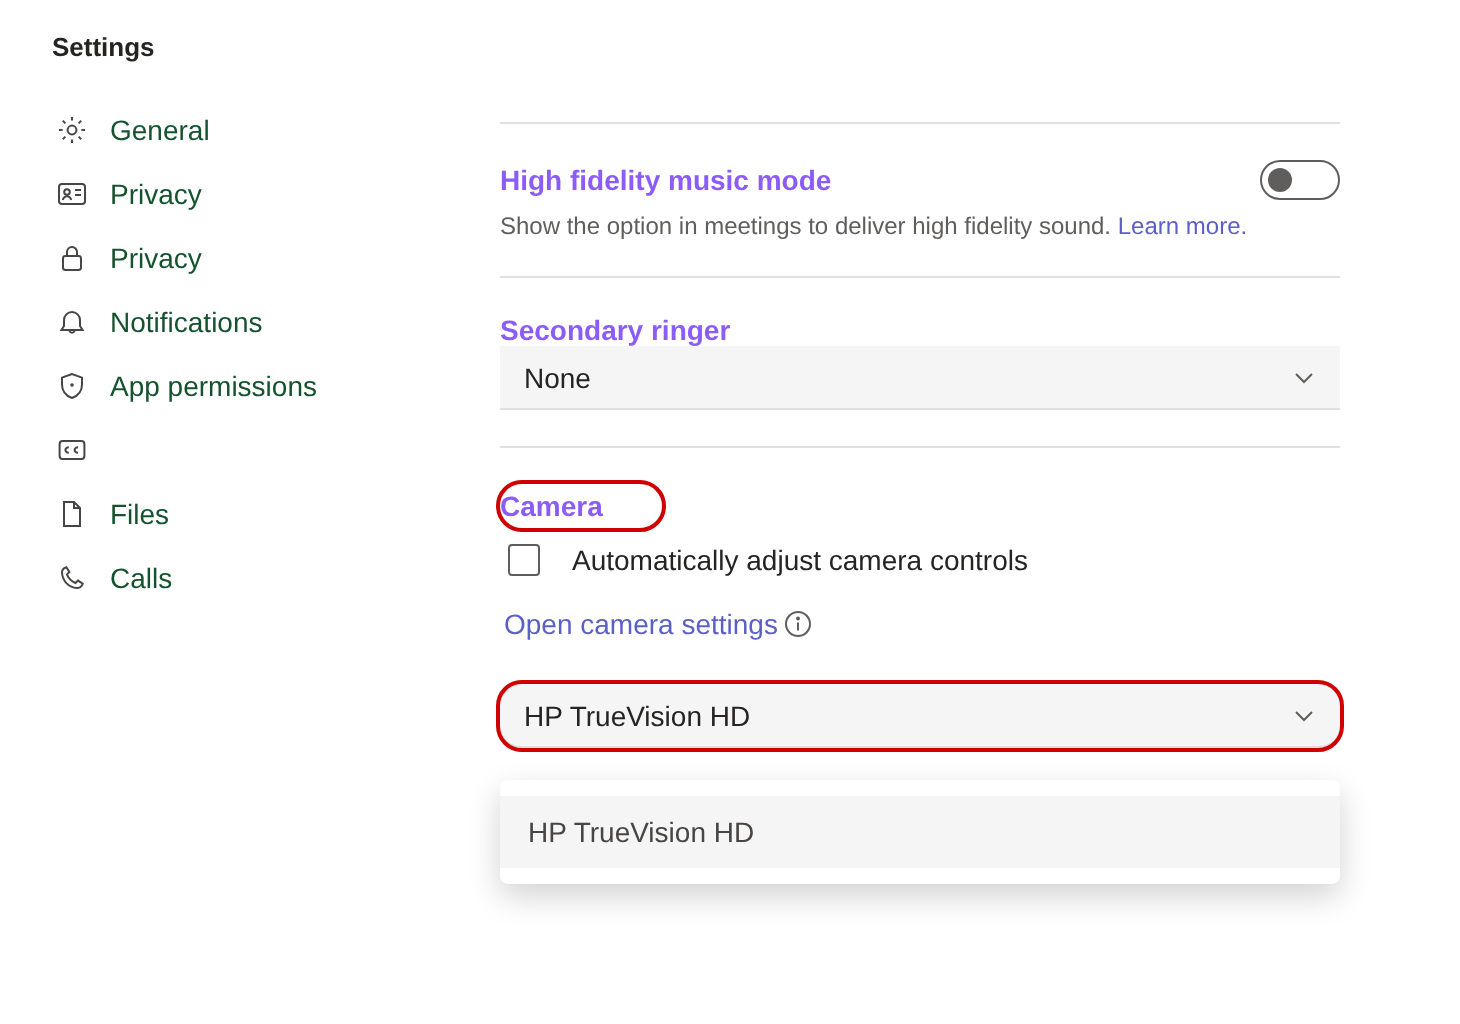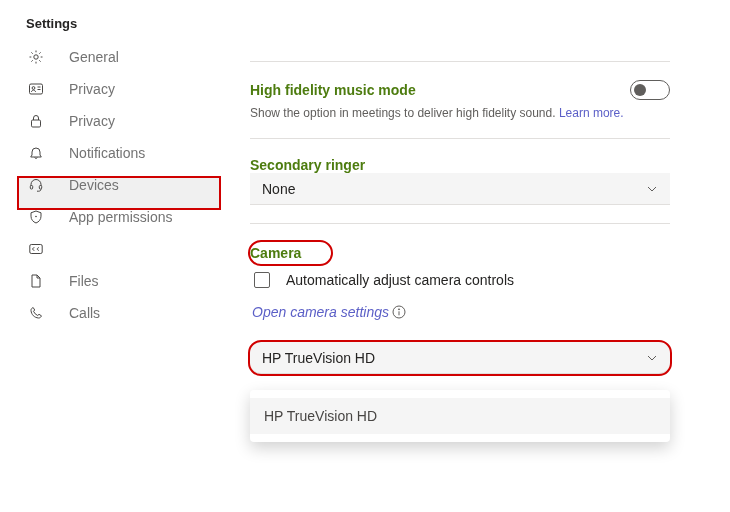--- a/index.html
+++ b/index.html
@@ -26,28 +26,28 @@
   .body {
     display: flex;
     flex: 1;
   }
   .sidebar {
     width: 230px;
     padding-left: 18px;
   }
   .sidebar-item {
     display: flex;
-    align-items: flex-start;
-    gap: 25px;
+    align-items: center;
+    gap: 11px;
     height: 32px;
     padding: 0 10px;
     border-radius: 0;
     cursor: pointer;
     font-size: 14px;
-    color: #737373;
+    color: #14532d;
     margin-right: 10px;
   }
   .sidebar-item .icon {
     width: 16px;
     height: 16px;
     display: flex;
     align-items: center;
     justify-content: center;
     color: #484644;
   }
@@ -72,21 +72,21 @@
     padding: 18px 0 18px 0;
   }
   .section-header {
     display: flex;
     align-items: center;
     justify-content: space-between;
   }
   .section-title {
     font-size: 14px;
     font-weight: 700;
-    color: #4d7c0f;
+    color: #8b5cf6;
   }
   .section-desc {
     font-size: 12px;
     color: #605e5c;
     margin-top: 6px;
   }
   .link {
     color: #5b5fc7;
     font-size: 12px;
     cursor: pointer;
@@ -145,21 +145,20 @@
     border: 1px solid #605e5c;
     border-radius: 2px;
     cursor: pointer;
   }
   .camera-link-row {
     display: flex;
     align-items: center;
     gap: 2px;
     margin-top: 16px;
     padding-left: 2px;
-    font-style: italic;
   }
   .info-circle {
     width: 16px; height: 16px;
     display:flex;align-items:center;justify-content:center;
     color:#605e5c;
   }
   .redbox {
     outline: 2px solid #d00000;
     outline-offset: 0;
     border-radius: 11px;
@@ -227,31 +226,20 @@
         <span>Privacy</span>
       </div>
       <div class="sidebar-item">
         <span class="icon">
           <svg width="16" height="16" viewBox="0 0 16 16" fill="none" stroke="currentColor" stroke-width="1">
               <path d="M12 10V7a4 4 0 1 0-8 0v3l-1.3 2h10.6L12 10Z"></path>
               <path d="M6.7 12.5a1.4 1.4 0 0 0 2.6 0"></path>
             </svg>
         </span>
         <span>Notifications</span>
-      </div>
-      <div class="sidebar-item active highlight">
-        <span class="icon">
-          <svg width="16" height="16" viewBox="0 0 16 16" fill="none" stroke="currentColor" stroke-width="1">
-              <path d="M3 9V7.5a5 5 0 0 1 10 0V9"></path>
-              <rect x="2.3" y="8.5" width="2.4" height="3.5" rx="1"></rect>
-              <rect x="11.3" y="8.5" width="2.4" height="3.5" rx="1"></rect>
-              <path d="M13 12.2c0 1.2-1 2-2.3 2H9"></path>
-            </svg>
-        </span>
-        <span>Devices</span>
       </div>
       <div class="sidebar-item">
         <span class="icon">
           <svg width="16" height="16" viewBox="0 0 16 16" fill="none" stroke="currentColor" stroke-width="1">
               <path d="M8 2 3 3.8v3.4c0 3.5 2.2 5.7 5 6.8 2.8-1.1 5-3.3 5-6.8V3.8L8 2Z"></path>
               <circle cx="8" cy="7.5" r="0.4" fill="currentColor"></circle>
             </svg>
         </span>
         <span>App permissions</span>
       </div>

